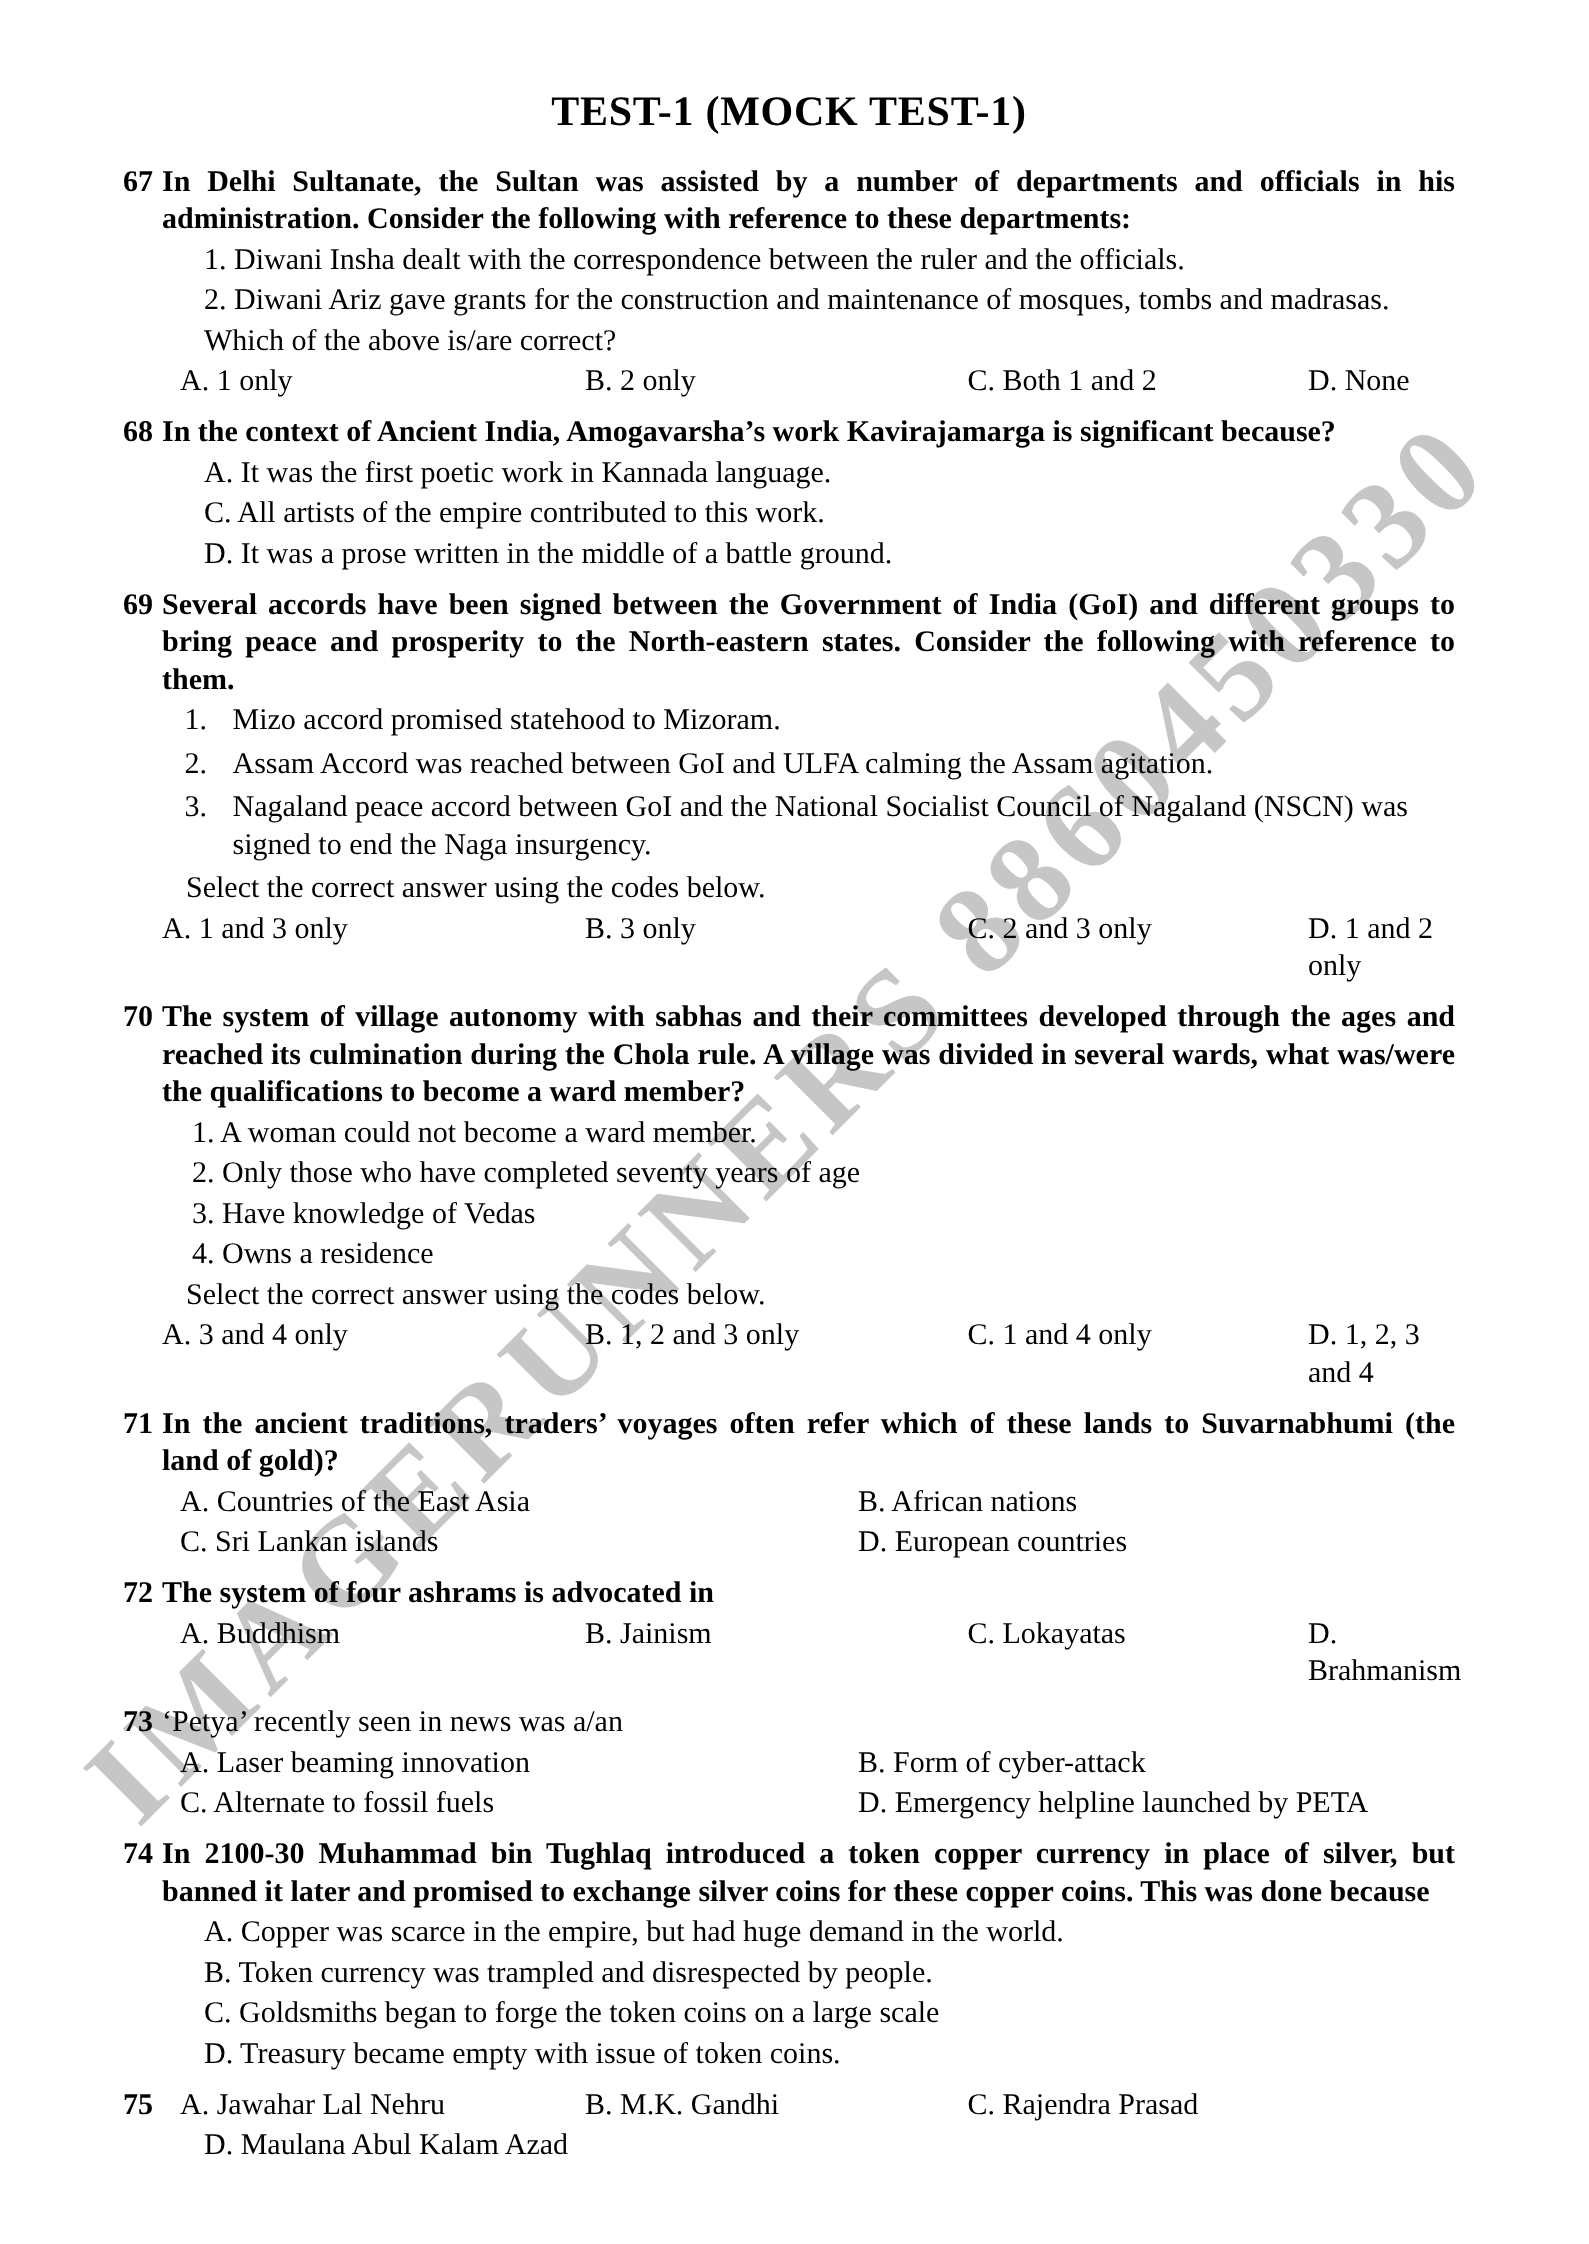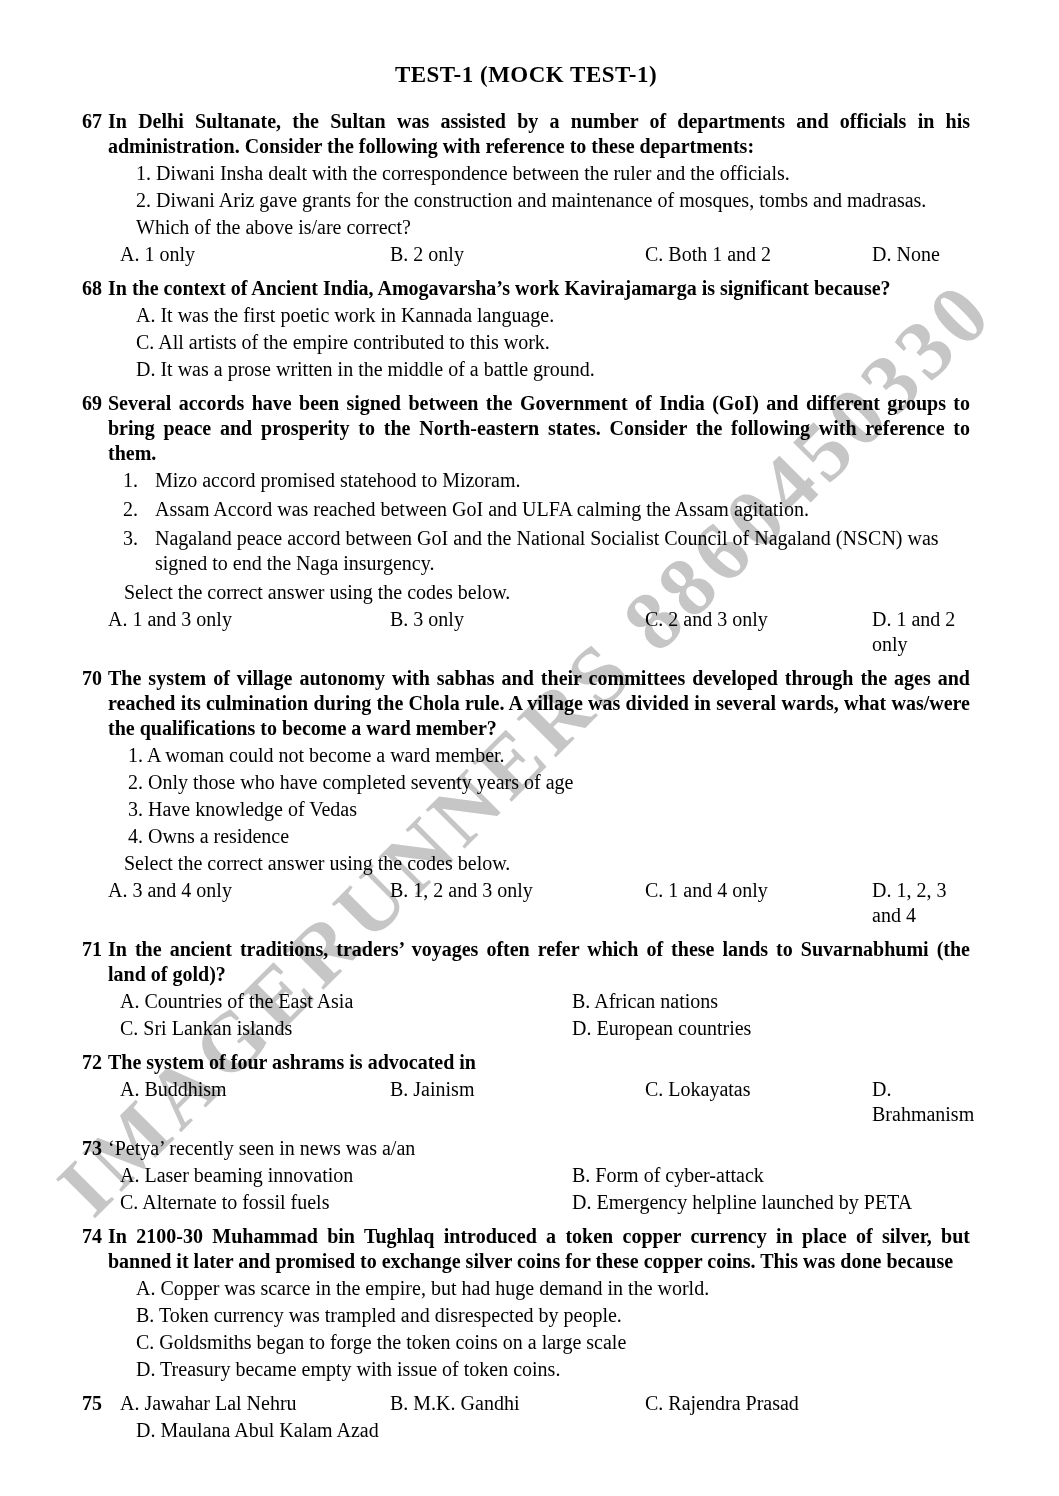--- a/index.html
+++ b/index.html
@@ -13,21 +13,21 @@
   }
   .watermark {
     position: absolute; left: 525px; top: 748px;
     transform: translate(-50%, -50%) rotate(-45deg);
     font-family: "Liberation Serif", serif;
     font-weight: 700; font-size: 84px; letter-spacing: 6px;
     color: #c6c6c6; white-space: nowrap; z-index: 0;
   }
   .sheet { position: relative; z-index: 1; padding: 58px 89px 0 82px; }
   .title {
-    text-align: center; font-weight: 700; font-size: 23px;
+    text-align: center; font-weight: 700; font-size: 28px;
     line-height: 34px; margin: 0 0 17px 0; letter-spacing: .5px;
   }
   .q { display: flex; margin-bottom: 7px; }
   .q-num { flex: 0 0 26px; font-weight: 700; line-height: 25px; }
   .q-body { flex: 1; min-width: 0; }
   .stem { margin: 0 0 2px 0; line-height: 25px; text-align: justify; }
   .bold { font-weight: 700; }
   .line { margin: 0 0 2px 16px; line-height: 25px; }
   .ind  { padding-left: 12px; }
   .ind4 { padding-left: 4px; }

